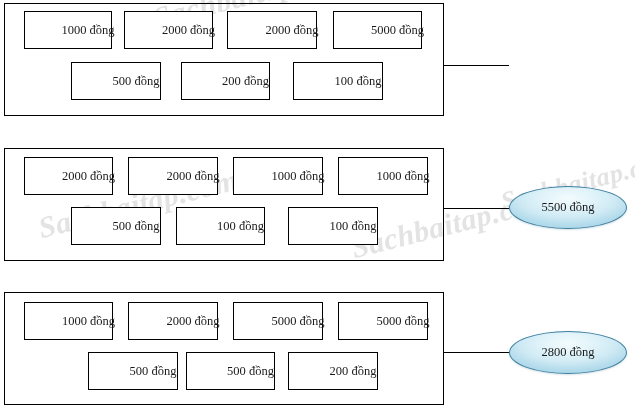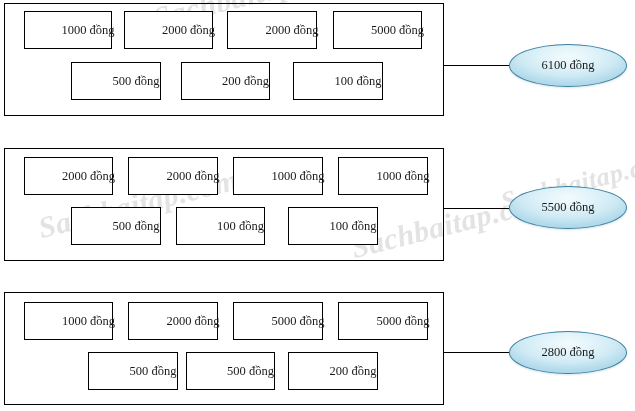--- a/index.html
+++ b/index.html
@@ -100,21 +100,20 @@
     <div class="watermark" style="left: 498px; top: 188px; font-size: 26px; transform: rotate(-14deg);">Sachbaitap.com</div>
     <div class="group-box" style="left: 4px; top: 3px; width: 440px; height: 113px;"></div>
     <div class="note-box" style="left: 24px; top: 11px; width: 88px; height: 38px;">1000 đồng</div>
     <div class="note-box" style="left: 124px; top: 11px; width: 89px; height: 38px;">2000 đồng</div>
     <div class="note-box" style="left: 227px; top: 11px; width: 90px; height: 38px;">2000 đồng</div>
     <div class="note-box" style="left: 333px; top: 11px; width: 89px; height: 38px;">5000 đồng</div>
     <div class="note-box" style="left: 71px; top: 62px; width: 90px; height: 38px;">500 đồng</div>
     <div class="note-box" style="left: 181px; top: 62px; width: 89px; height: 38px;">200 đồng</div>
     <div class="note-box" style="left: 293px; top: 62px; width: 90px; height: 38px;">100 đồng</div>
     <div class="connector" style="left: 444px; top: 65px; width: 65px;"></div>
-    <div class="total-oval" style="left: 509px; top: 44px; width: 118px; height: 43px;">6100 đồng</div>
     <div class="group-box" style="left: 4px; top: 148px; width: 440px; height: 113px;"></div>
     <div class="note-box" style="left: 24px; top: 157px; width: 89px; height: 38px;">2000 đồng</div>
     <div class="note-box" style="left: 128px; top: 157px; width: 90px; height: 38px;">2000 đồng</div>
     <div class="note-box" style="left: 233px; top: 157px; width: 90px; height: 38px;">1000 đồng</div>
     <div class="note-box" style="left: 338px; top: 157px; width: 90px; height: 38px;">1000 đồng</div>
     <div class="note-box" style="left: 71px; top: 207px; width: 90px; height: 38px;">500 đồng</div>
     <div class="note-box" style="left: 176px; top: 207px; width: 89px; height: 38px;">100 đồng</div>
     <div class="note-box" style="left: 288px; top: 207px; width: 90px; height: 38px;">100 đồng</div>
     <div class="connector" style="left: 444px; top: 208px; width: 65px;"></div>
     <div class="total-oval" style="left: 509px; top: 186px; width: 118px; height: 43px;">5500 đồng</div>

